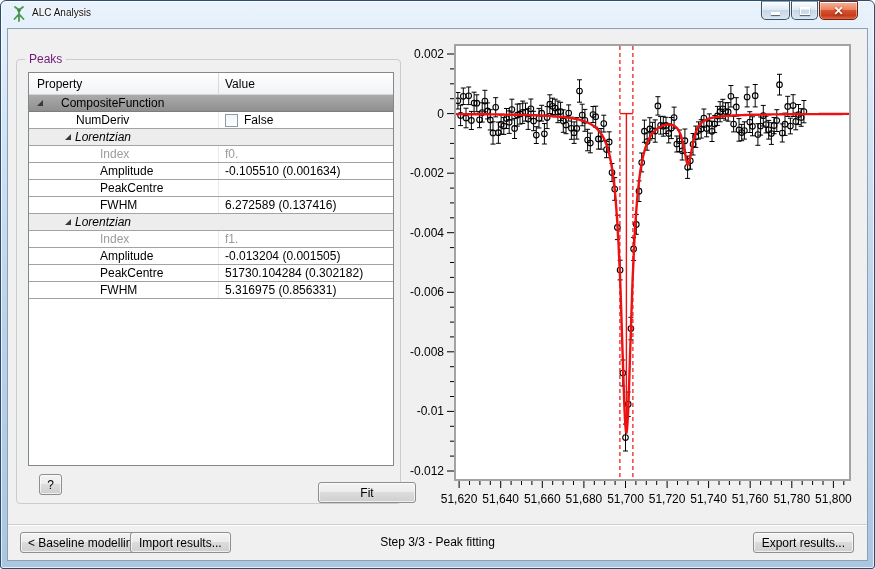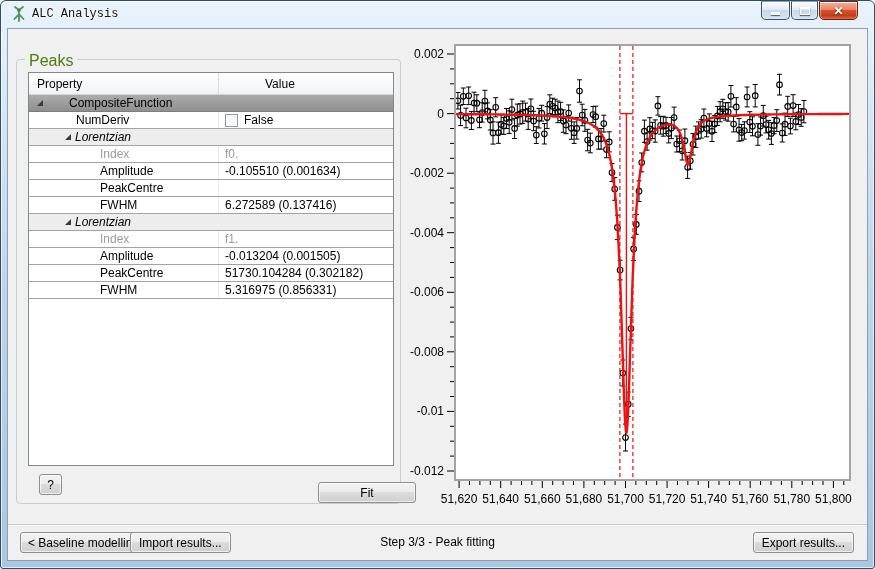--- a/index.html
+++ b/index.html
@@ -6,58 +6,58 @@
   *{box-sizing:border-box;}
   .window{
     position:relative;width:875px;height:569px;
     border:1px solid #2e4d6e;border-radius:6px 6px 3px 3px;
     padding:27px 6px 7px 6px;
     background:linear-gradient(#eaf3fc, #d3e4f5 22%, #bcd3ea 55%, #aac6e0 100%);
     box-shadow:inset 0 0 0 1px rgba(255,255,255,.7);
   }
   .titlebar{position:absolute;top:0;left:0;right:0;height:27px;}
   .app-icon{position:absolute;left:10px;top:5px;width:16px;height:17px;}
-  .title-text{position:absolute;left:31px;top:6px;font-size:12px;color:#111;
-    text-shadow:0 0 6px #fff,0 0 2px #fff,0 0 2px #fff;font-family:Liberation Mono, monospace;}
+  .title-text{position:absolute;left:31px;top:6px;font-size:10px;color:#111;
+    text-shadow:0 0 6px #fff,0 0 2px #fff,0 0 2px #fff;}
   .win-buttons{position:absolute;top:0;right:16px;display:flex;}
   .win-btn{height:19px;border:1px solid #3f5366;border-top:1px solid #8aa0b4;
     border-radius:0 0 5px 5px;display:flex;align-items:center;justify-content:center;
     background:linear-gradient(rgba(255,255,255,.9), rgba(216,228,240,.65) 45%, rgba(168,188,207,.5) 50%, rgba(214,228,241,.8));
     box-shadow:inset 0 1px 0 rgba(255,255,255,.95), inset 1px 0 0 rgba(255,255,255,.4), inset -1px 0 0 rgba(255,255,255,.4);
     margin-left:1px;cursor:default;}
   .win-btn.min{width:29px}
   .win-btn.max{width:27px}
   .win-btn.close{width:39px;border-color:#75200f;
     background:linear-gradient(#f7b29b, #e8835f 45%, #d9522b 50%, #c43e1d 80%, #dd6a47);}
   .glyph-min{width:9px;height:3px;background:#fff;margin-top:6px;box-shadow:0 1px 1px rgba(40,60,80,.8);}
   .glyph-max{width:10px;height:8px;border:1px solid #fff;box-shadow:0 1px 1px rgba(40,60,80,.7), inset 0 1px 0 #fff;}
   .glyph-close{color:#fff;font-size:12px;font-weight:bold;line-height:1;text-shadow:0 1px 2px #6d1d0c;}
   .client{position:relative;width:861px;height:533px;background:#f0f0f0;border:1px solid #8ba0b6;}
 
   
   .groupbox{position:absolute;left:8px;top:30px;width:385px;height:445px;
     border:1px solid #c8cdd2;border-radius:4px;}
   .groupbox-label{position:absolute;top:-8px;left:8px;background:#f0f0f0;padding:0 4px;
-    font-size:16px;color:#4d7c0f;}
+    font-size:12px;color:#701a75;}
   .prop-table{position:absolute;left:11px;top:12px;width:366px;height:394px;
     background:#fff;border:1px solid #828790;overflow:hidden;font-size:12px;}
   .tbl-header{display:flex;height:22px;background:linear-gradient(#ffffff,#f7f8fa 60%,#f1f2f4);
     border-bottom:1px solid #d5d5d5;align-items:center;}
   .th{height:100%;display:flex;align-items:center;color:#000;}
   .th-prop{width:190px;padding-left:8px;border-right:1px solid #d9d9d9;text-align:right;}
-  .th-val{flex:1;padding-left:6px;margin-left:40px;}
+  .th-val{flex:1;padding-left:6px;}
   .trow{position:relative;height:17px;display:flex;align-items:stretch;border-bottom:1px solid #a3a3a3;}
   .trow.group0{background:linear-gradient(#ababab,#8f8f8f);border-bottom:1px solid #7d7d7d;}
   .trow.group1{background:#ededed;font-style:italic;}
   .expander{position:absolute;top:5px;width:0;height:0;
     border-bottom:6px solid #3a3a3a;border-left:6px solid transparent;}
   .expander.lvl0{left:8px;}
   .expander.lvl1{left:36px;}
   .gname{align-self:center;font-size:12px;color:#000;}
-  .gname.lvl0{padding-left:40px;}
+  .gname.lvl0{padding-left:32px;}
   .gname.lvl1{padding-left:46px;}
   .cell{display:flex;align-items:center;}
   .cell.prop{width:190px;border-right:1px solid #e9e9e9;}
   .cell.prop.ind1{padding-left:47px;}
   .cell.prop.ind2{padding-left:71px;}
   .cell.val{flex:1;padding-left:6px;}
   .cell.disabled, .cbtext.disabled{color:#9b9b9b;}
   .checkbox{width:13px;height:13px;border:1px solid #8e9aa5;margin-right:6px;
     background:linear-gradient(#f2f4f6,#ffffff);}
   

